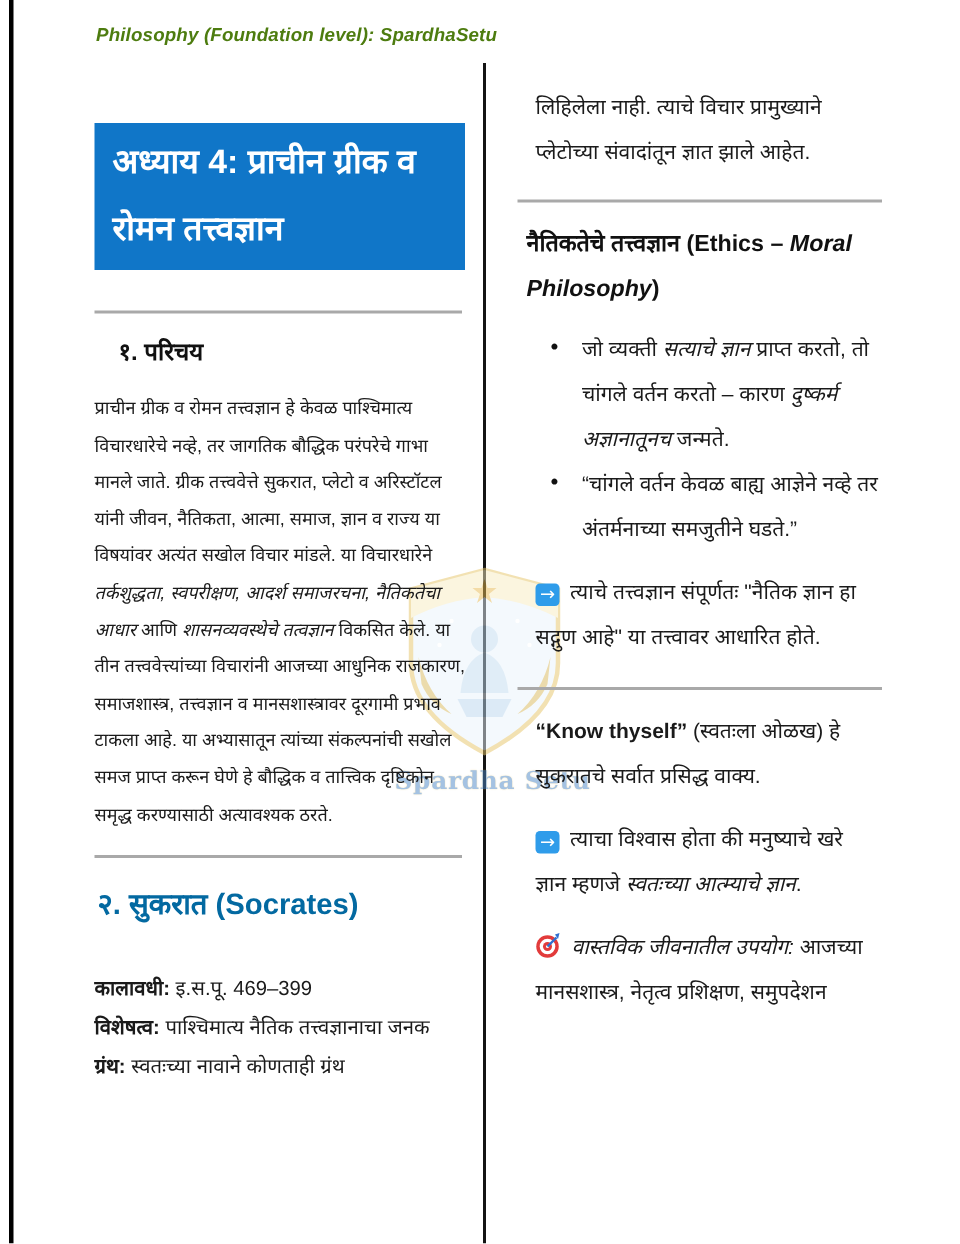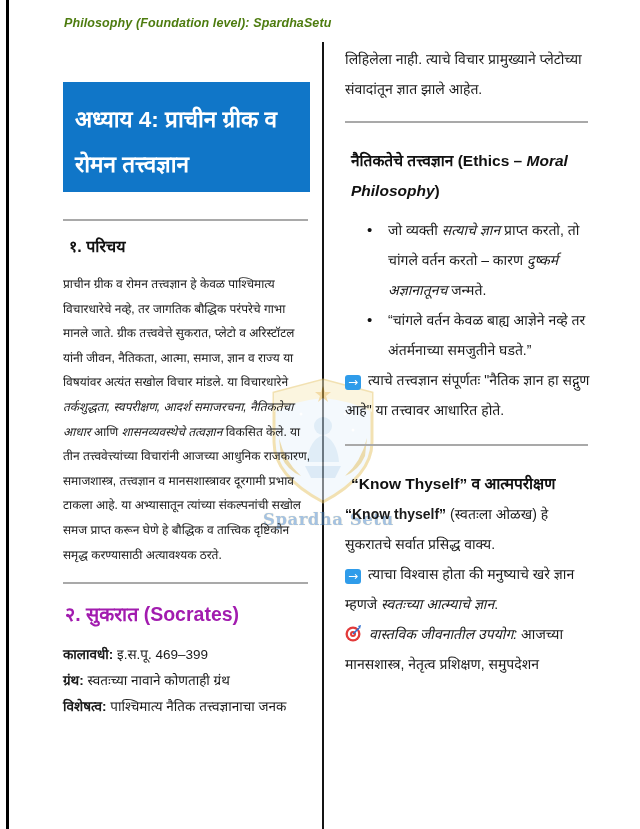--- a/index.html
+++ b/index.html
@@ -12,33 +12,33 @@
   .col-divider{position:absolute;left:322px;top:42px;bottom:0;width:2px;background:#141414;}
   .doc-header{
     position:absolute;left:64px;top:16px;font-size:12.5px;font-weight:bold;font-style:italic;
     color:#4d7c0f;letter-spacing:.1px;
   }
   .col{position:absolute;z-index:2;}
   .left-col{left:63px;top:82px;width:247px;}
   .right-col{left:345px;top:44px;width:250px;}
   .title-box{
     background:#1076C8;color:#fff;font-weight:bold;font-size:22.5px;line-height:45px;
-    padding:15px 10px 5px 12px;width:225px;
+    padding:3px 10px 5px 12px;width:225px;
   }
   hr.sec{border:none;border-top:2px solid #A9A9A9;margin:0;}
   .left-col hr.first{margin-top:27px;width:245px;}
   .left-col hr.second{margin-top:15px;width:245px;}
-  h2.small-head{font-size:16px;margin:14px 0 0 6px;color:#111;}
-  h1.big-head{font-size:19.5px;margin:16px 0 0 2px;color:#a21caf;}
+  h2.small-head{font-size:16px;margin:14px 0 0 16px;color:#111;}
+  h1.big-head{font-size:19.5px;margin:16px 0 0 2px;color:#0369a1;}
   .body-p{font-size:12px;line-height:24.6px;margin:15px 0 10px 0;text-align:left;}
-  .facts{margin-top:15px;font-size:13.5px;line-height:26px;}
-  .right-col .body-p{font-size:14px;line-height:30px;margin:0;}
+  .facts{margin-top:31px;font-size:13.5px;line-height:26px;}
+  .right-col .body-p{font-size:14px;line-height:30px;margin:12px;}
   .right-col hr.r1{margin-top:17px;width:243px;}
   .right-col hr.r2{margin-top:19px;width:243px;}
-  h3.r-head{font-size:15.5px;line-height:30px;margin:23px 0 0 0;padding-left:6px;color:#111;}
+  h3.r-head{font-size:15.5px;line-height:30px;margin:13px 0 0 0;padding-left:6px;color:#111;}
   .r-para{margin-top:7px;}
   ul.blist{list-style:none;margin:9px 0 0 0;padding:0;}
   ul.blist li{
     position:relative;padding-left:43px;font-size:14px;line-height:30px;
   }
   ul.blist li::before{
     content:"•";position:absolute;left:22px;top:0;font-size:15px;color:#111;
   }
   .arrow-para{margin-top:14px;}
   .aicon{
@@ -84,36 +84,35 @@
 
   <div class="col left-col">
     <div class="title-box">अध्याय 4: प्राचीन ग्रीक व रोमन तत्त्वज्ञान</div>
     <hr class="sec first">
     <h2 class="small-head">१. परिचय</h2>
     <p class="body-p"><span>प्राचीन ग्रीक व रोमन तत्त्वज्ञान हे केवळ पाश्चिमात्य विचारधारेचे नव्हे, तर जागतिक बौद्धिक परंपरेचे गाभा मानले जाते. ग्रीक तत्त्ववेत्ते सुकरात, प्लेटो व अरिस्टॉटल यांनी जीवन, नैतिकता, आत्मा, समाज, ज्ञान व राज्य या विषयांवर अत्यंत सखोल विचार मांडले. या विचारधारेने </span><span class="it">तर्कशुद्धता, स्वपरीक्षण, आदर्श समाजरचना, नैतिकतेचा आधार</span><span> आणि </span><span class="it">शासनव्यवस्थेचे तत्वज्ञान</span><span> विकसित केले. या तीन तत्त्ववेत्त्यांच्या विचारांनी आजच्या आधुनिक राजकारण, समाजशास्त्र, तत्त्वज्ञान व मानसशास्त्रावर दूरगामी प्रभाव टाकला आहे. या अभ्यासातून त्यांच्या संकल्पनांची सखोल समज प्राप्त करून घेणे हे बौद्धिक व तात्त्विक दृष्टिकोन समृद्ध करण्यासाठी अत्यावश्यक ठरते.</span></p>
     <hr class="sec second">
     <h1 class="big-head">२. सुकरात (Socrates)</h1>
     <div class="facts">
       <div><span class="bd">कालावधी:</span><span> इ.स.पू. 469–399</span></div>
+      <div><span class="bd">विशेषत्व:</span><span> पाश्चिमात्य नैतिक तत्त्वज्ञानाचा जनक</span></div>
       <div><span class="bd">ग्रंथ:</span><span> स्वतःच्या नावाने कोणताही ग्रंथ</span></div>
-      <div><span class="bd">विशेषत्व:</span><span> पाश्चिमात्य नैतिक तत्त्वज्ञानाचा जनक</span></div>
     </div>
   </div>
 
   <div class="col right-col">
     <p class="body-p"><span>लिहिलेला नाही. त्याचे विचार प्रामुख्याने प्लेटोच्या संवादांतून ज्ञात झाले आहेत.</span></p>
     <hr class="sec r1">
     <h3 class="r-head"><span class="bd">नैतिकतेचे तत्त्वज्ञान </span><span class="bd">(Ethics – </span><span class="it bd">Moral Philosophy</span><span class="bd">)</span></h3>
     <ul class="blist">
       <li><span>जो व्यक्ती </span><span class="it">सत्याचे ज्ञान</span><span> प्राप्त करतो, तो चांगले वर्तन करतो – कारण </span><span class="it">दुष्कर्म अज्ञानातूनच</span><span> जन्मते.</span></li>
       <li><span>“चांगले वर्तन केवळ बाह्य आज्ञेने नव्हे तर अंतर्मनाच्या समजुतीने घडते.”</span></li>
     </ul>
     <p class="body-p arrow-para"><span class="aicon">→</span><span><span>त्याचे तत्त्वज्ञान संपूर्णतः "नैतिक ज्ञान हा सद्गुण आहे" या तत्त्वावर आधारित होते.</span></span></p>
     <hr class="sec r2">
-    <h3 class="r-head">“Know Thyself” व आत्मपरीक्षण</h3>
     <p class="body-p r-para"><span class="bd">“Know thyself”</span><span> (स्वतःला ओळख) हे सुकरातचे सर्वात प्रसिद्ध वाक्य.</span></p>
     <p class="body-p arrow-para"><span class="aicon">→</span><span><span>त्याचा विश्वास होता की मनुष्याचे खरे ज्ञान म्हणजे </span><span class="it">स्वतःच्या आत्म्याचे ज्ञान</span><span>.</span></span></p>
     <p class="body-p arrow-para"><svg class="ticon" width="17" height="17" viewBox="0 0 17 17">
           <circle cx="8" cy="9" r="7.5" fill="#E23B3B"></circle>
           <circle cx="8" cy="9" r="5.2" fill="#ffffff"></circle>
           <circle cx="8" cy="9" r="3" fill="#E23B3B"></circle>
           <circle cx="8" cy="9" r="1" fill="#ffffff"></circle>
           <line x1="8" y1="9" x2="14" y2="3" stroke="#2F6FD0" stroke-width="1.6"></line>
           <polygon points="13,1 16,0 15,4" fill="#2F6FD0"></polygon>
         </svg><span><span class="it">वास्तविक जीवनातील उपयोग:</span><span> आजच्या मानसशास्त्र, नेतृत्व प्रशिक्षण, समुपदेशन</span></span></p>

